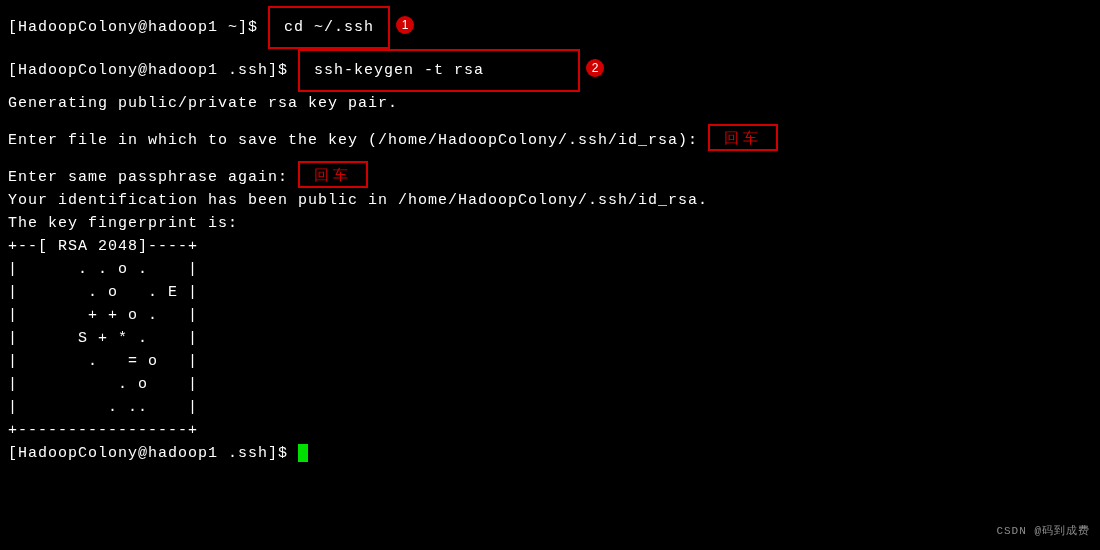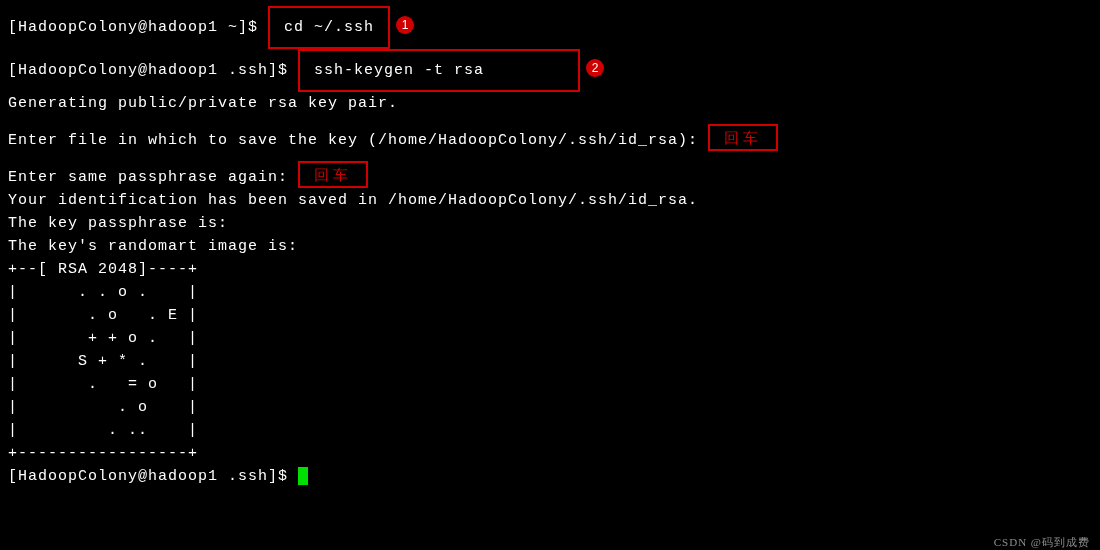--- a/index.html
+++ b/index.html
@@ -55,24 +55,24 @@
   }
   .cursor {
     display: inline-block;
     width: 10px;
     height: 18px;
     background: #00e000;
     vertical-align: text-bottom;
   }
   .watermark {
     position: absolute;
-    bottom: 0;
+    bottom: 12px;
     right: 10px;
     color: #c8c8c8;
-    font-family: Liberation Serif, serif;
+    font-family: Liberation Mono, monospace;
     font-size: 11px;
     letter-spacing: 1px;
     opacity: 0.7;
   }
 </style>
 </head>
 <body>
 
 <div class="terminal">
 
@@ -80,23 +80,22 @@
 
   <div class="line"><span>[HadoopColony@hadoop1 .ssh]$ </span><span class="box"> ssh-keygen -t rsa         </span><span class="badge">2</span></div>
 
   <div class="line">Generating public/private rsa key pair.</div>
 
   <div class="line"><span>Enter file in which to save the key (/home/HadoopColony/.ssh/id_rsa): </span><span class="anno">回车</span></div>
 
 
   <div class="line"><span>Enter same passphrase again: </span><span class="anno">回车</span></div>
 
-  <div class="line">Your identification has been saved in /home/HadoopColony/.ssh/id_rsa.</div>
-  <div class="line">The key passphrase is:</div>
-  <div class="line">The key's randomart image is:</div>
+  <div class="line">Your identification has been public in /home/HadoopColony/.ssh/id_rsa.</div>
+  <div class="line">The key fingerprint is:</div>
 
   <div class="line">+--[ RSA 2048]----+</div>
   <div class="line">|      . . o .    |</div>
   <div class="line">|       . o   . E |</div>
   <div class="line">|       + + o .   |</div>
   <div class="line">|      S + * .    |</div>
   <div class="line">|       .   = o   |</div>
   <div class="line">|          . o    |</div>
   <div class="line">|         . ..    |</div>
   <div class="line">+-----------------+</div>

